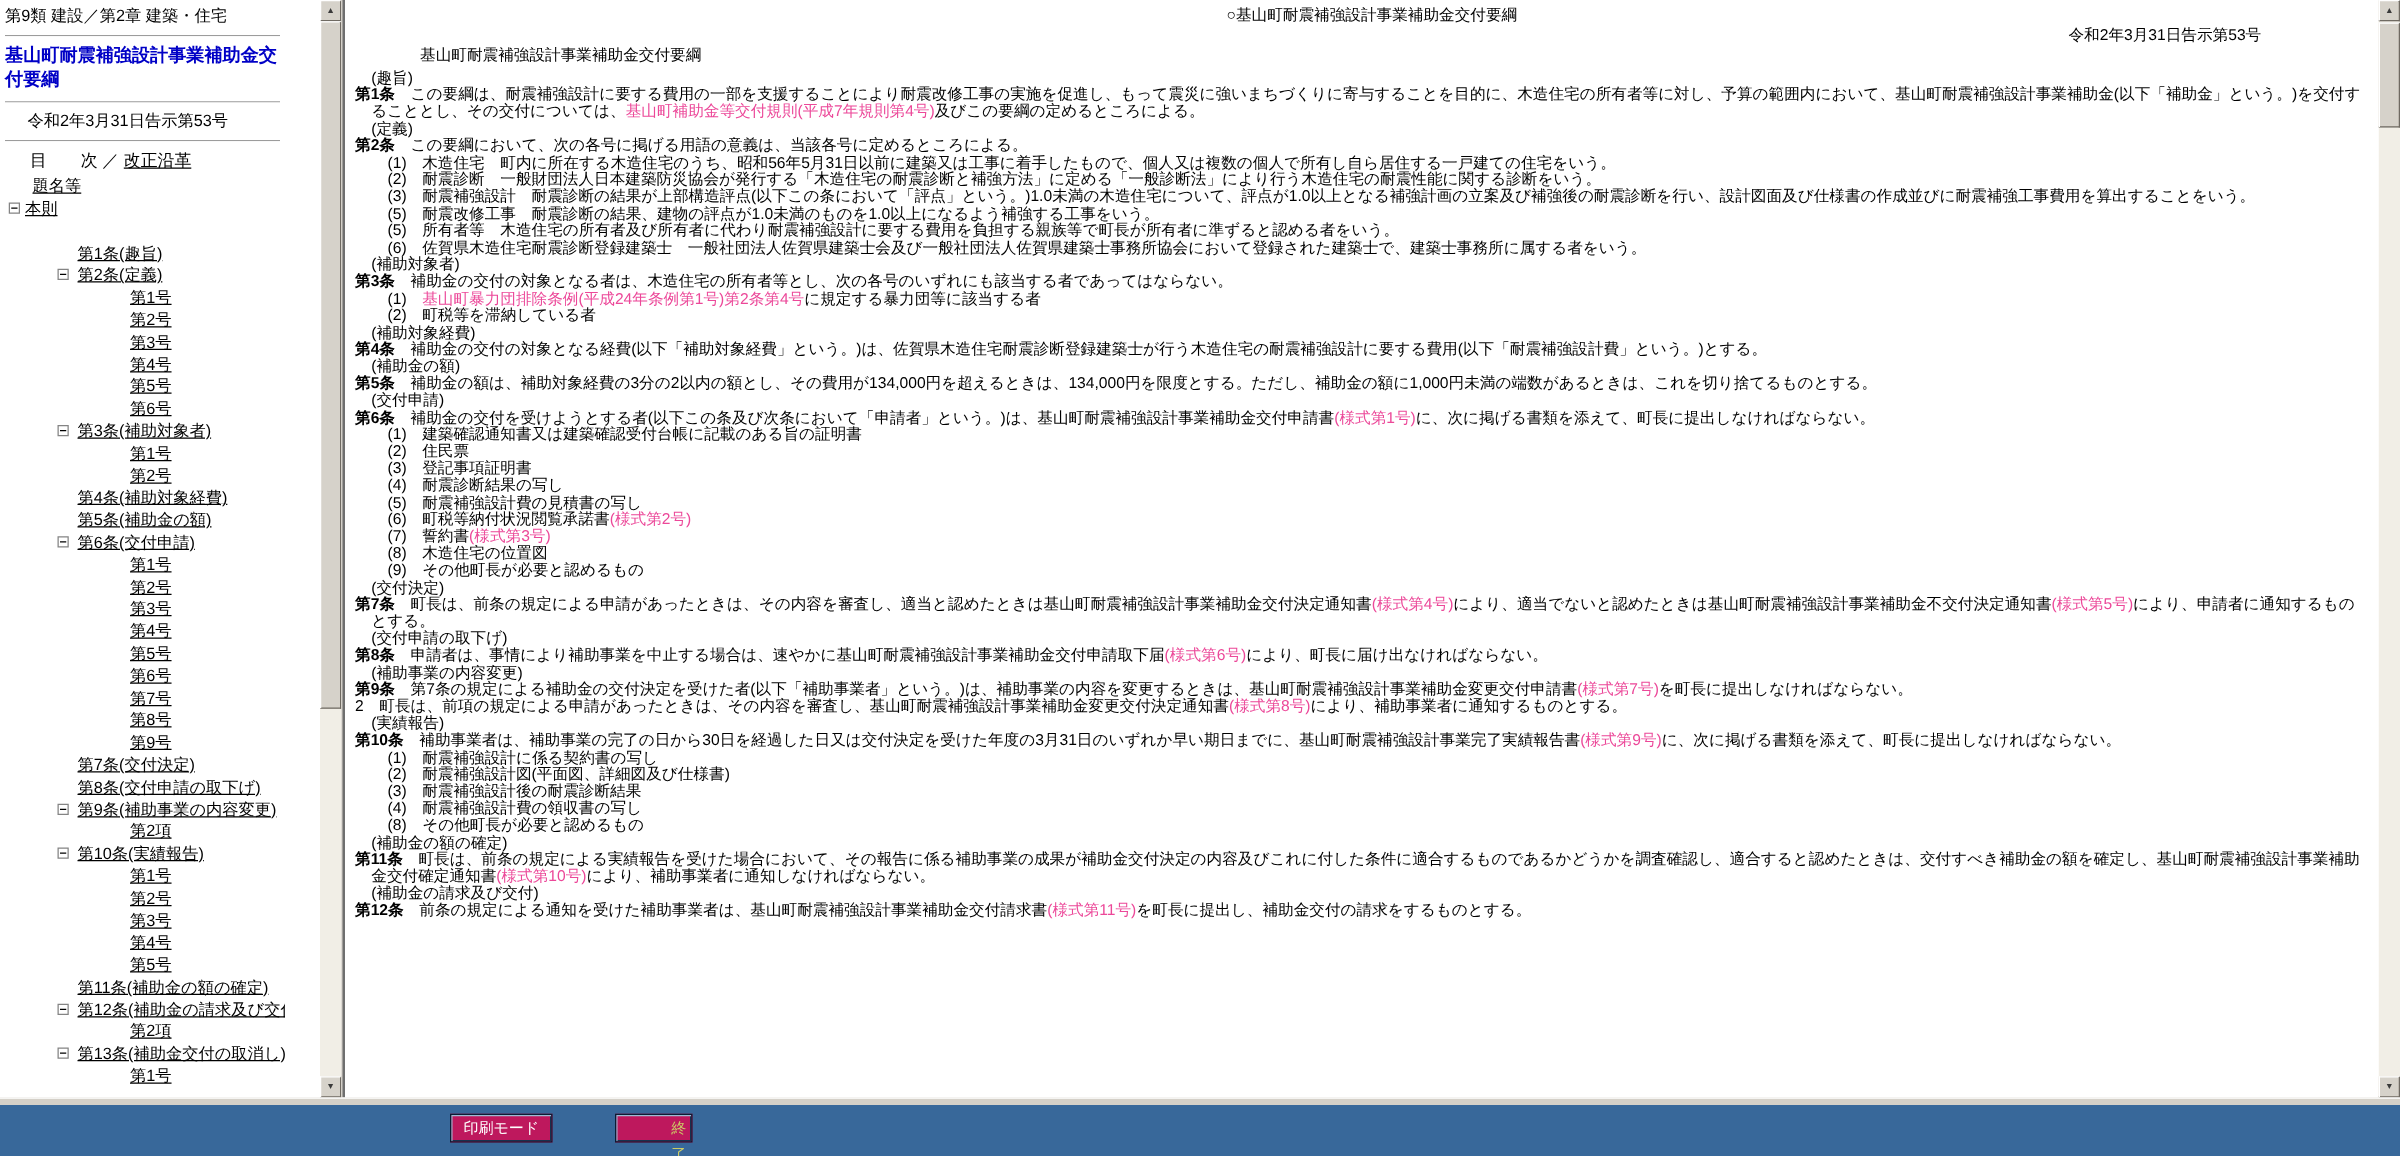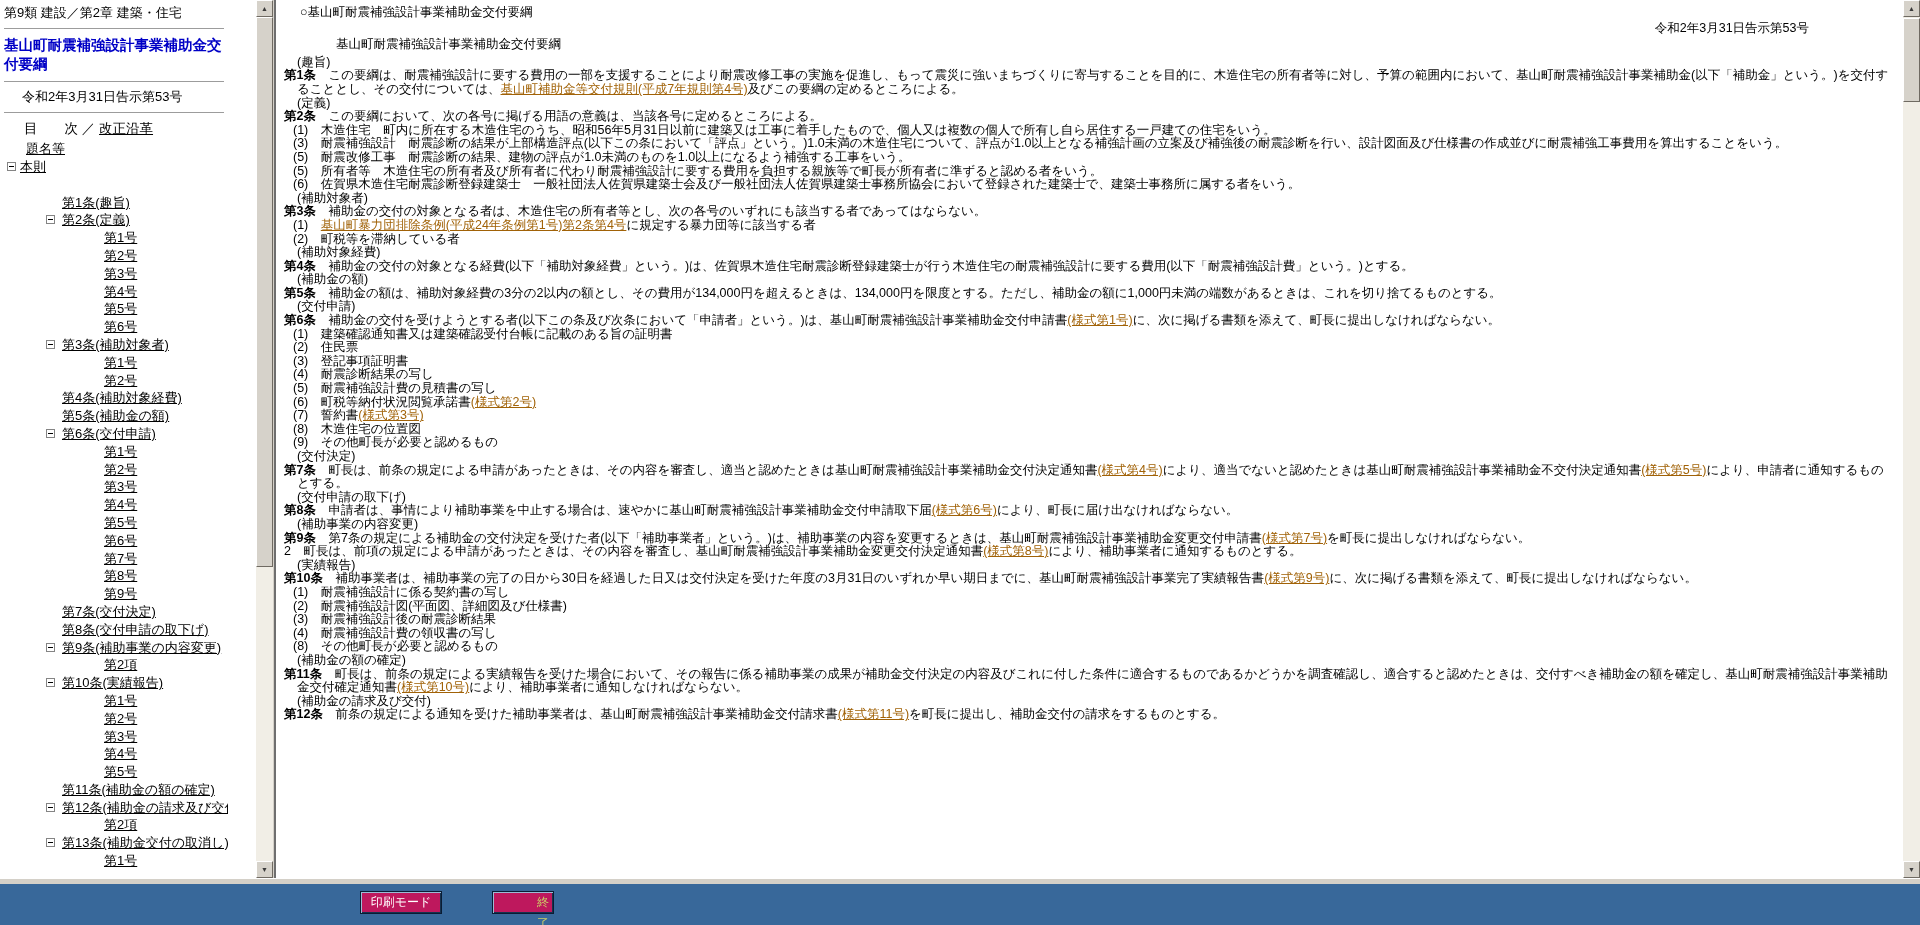--- a/index.html
+++ b/index.html
@@ -66,28 +66,28 @@
     background: #d4d0c8; border-right: 2px solid #6f6f6f;
   }
 
   
   #main {
     position: absolute; left: 278px; top: 0; width: 1625px; height: 878px;
     overflow: hidden; padding: 6px 8px 0 6px; background: #fff;
     font-size: 12.5px; line-height: 13.6px;
   }
   .ln { }
-  .title0 { margin-left: 16px; margin-bottom: 1px; }
+  .title0 { margin-left: 16px; margin-bottom: 1px; text-align: center; }
   .dateline { text-align: right; padding-right: 86px; margin: 2px 0 3px 0; }
   .title1 { margin-left: 52px; margin-bottom: 4px; }
   .kakko { margin-left: 13px; }
   .article, .sub { padding-left: 13px; text-indent: -13px; }
-  .item { margin-left: 9px; padding-left: 26px; text-indent: -26px; }
+  .item { margin-left: 26px; padding-left: 26px; text-indent: -26px; }
   .bold { font-weight: bold; }
-  .doclink { color: #a16207; text-decoration: underline; }
+  .doclink { color: #ec4899; }
 
   
   #bottom-strip {
     position: absolute; left: 0; top: 878px; width: 1920px; height: 6px;
     background: #d4d0c8; border-top: 1px solid #ffffff;
   }
   #bottom-bar {
     position: absolute; left: 0; top: 884px; width: 1920px; height: 41px;
     background: #38689a;
   }
@@ -170,20 +170,21 @@
 <div id="main">
   <div>
       <div class="ln title0"><span class="">○基山町耐震補強設計事業補助金交付要綱</span></div>
       <div class="ln dateline"><span class="">令和2年3月31日告示第53号</span></div>
       <div class="ln title1"><span class="">基山町耐震補強設計事業補助金交付要綱</span></div>
       <div class="ln kakko"><span class="">(趣旨)</span></div>
       <div class="ln article"><span class="bold">第1条</span><span class="">　この要綱は、耐震補強設計に要する費用の一部を支援することにより耐震改修工事の実施を促進し、もって震災に強いまちづくりに寄与することを目的に、木造住宅の所有者等に対し、予算の範囲内において、基山町耐震補強設計事業補助金(以下「補助金」という。)を交付することとし、その交付については、</span><a class="doclink">基山町補助金等交付規則(平成7年規則第4号)</a><span class="">及びこの要綱の定めるところによる。</span></div>
       <div class="ln kakko"><span class="">(定義)</span></div>
       <div class="ln article"><span class="bold">第2条</span><span class="">　この要綱において、次の各号に掲げる用語の意義は、当該各号に定めるところによる。</span></div>
       <div class="ln item"><span class="">(1)　木造住宅　町内に所在する木造住宅のうち、昭和56年5月31日以前に建築又は工事に着手したもので、個人又は複数の個人で所有し自ら居住する一戸建ての住宅をいう。</span></div>
+      <div class="ln item"><span class="">(2)　耐震診断　一般財団法人日本建築防災協会が発行する「木造住宅の耐震診断と補強方法」に定める「一般診断法」により行う木造住宅の耐震性能に関する診断をいう。</span></div>
       <div class="ln item"><span class="">(3)　耐震補強設計　耐震診断の結果が上部構造評点(以下この条において「評点」という。)1.0未満の木造住宅について、評点が1.0以上となる補強計画の立案及び補強後の耐震診断を行い、設計図面及び仕様書の作成並びに耐震補強工事費用を算出することをいう。</span></div>
       <div class="ln item"><span class="">(5)　耐震改修工事　耐震診断の結果、建物の評点が1.0未満のものを1.0以上になるよう補強する工事をいう。</span></div>
       <div class="ln item"><span class="">(5)　所有者等　木造住宅の所有者及び所有者に代わり耐震補強設計に要する費用を負担する親族等で町長が所有者に準ずると認める者をいう。</span></div>
       <div class="ln item"><span class="">(6)　佐賀県木造住宅耐震診断登録建築士　一般社団法人佐賀県建築士会及び一般社団法人佐賀県建築士事務所協会において登録された建築士で、建築士事務所に属する者をいう。</span></div>
       <div class="ln kakko"><span class="">(補助対象者)</span></div>
       <div class="ln article"><span class="bold">第3条</span><span class="">　補助金の交付の対象となる者は、木造住宅の所有者等とし、次の各号のいずれにも該当する者であってはならない。</span></div>
       <div class="ln item"><span class="">(1)　</span><a class="doclink">基山町暴力団排除条例(平成24年条例第1号)第2条第4号</a><span class="">に規定する暴力団等に該当する者</span></div>
       <div class="ln item"><span class="">(2)　町税等を滞納している者</span></div>
       <div class="ln kakko"><span class="">(補助対象経費)</span></div>
       <div class="ln article"><span class="bold">第4条</span><span class="">　補助金の交付の対象となる経費(以下「補助対象経費」という。)は、佐賀県木造住宅耐震診断登録建築士が行う木造住宅の耐震補強設計に要する費用(以下「耐震補強設計費」という。)とする。</span></div>

